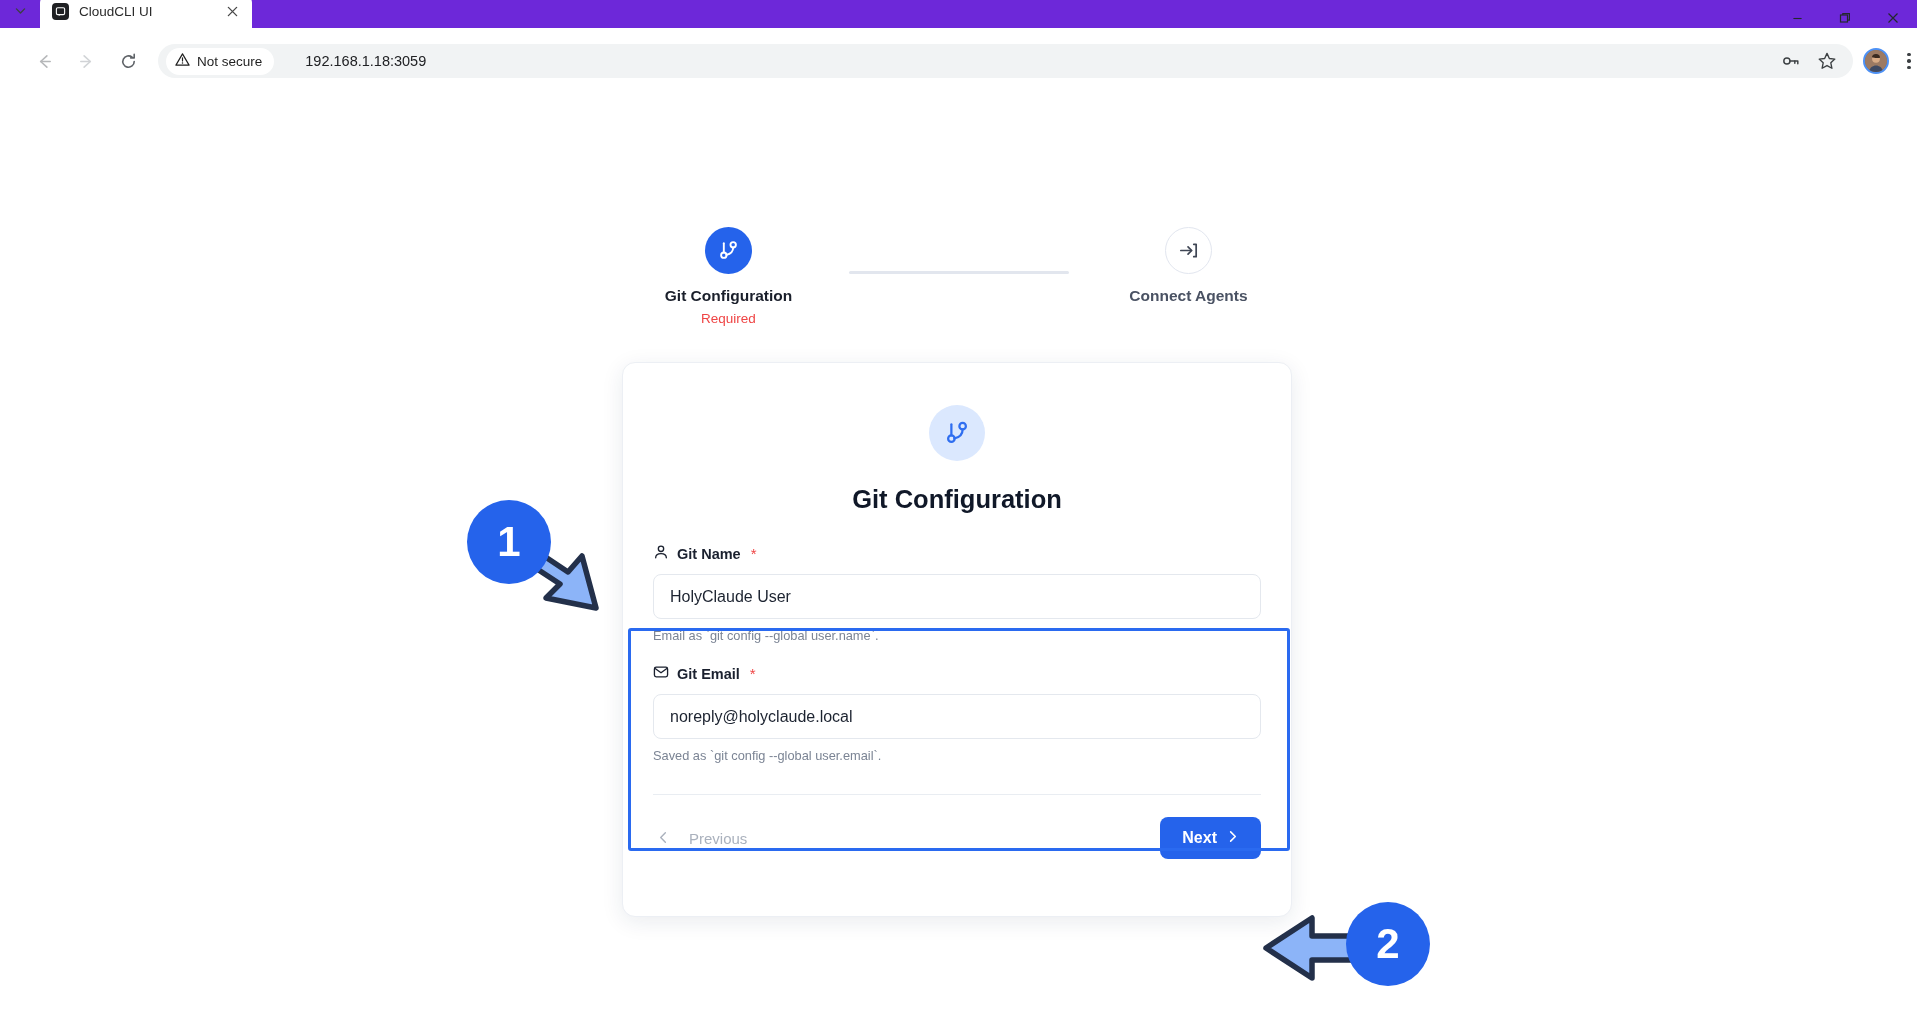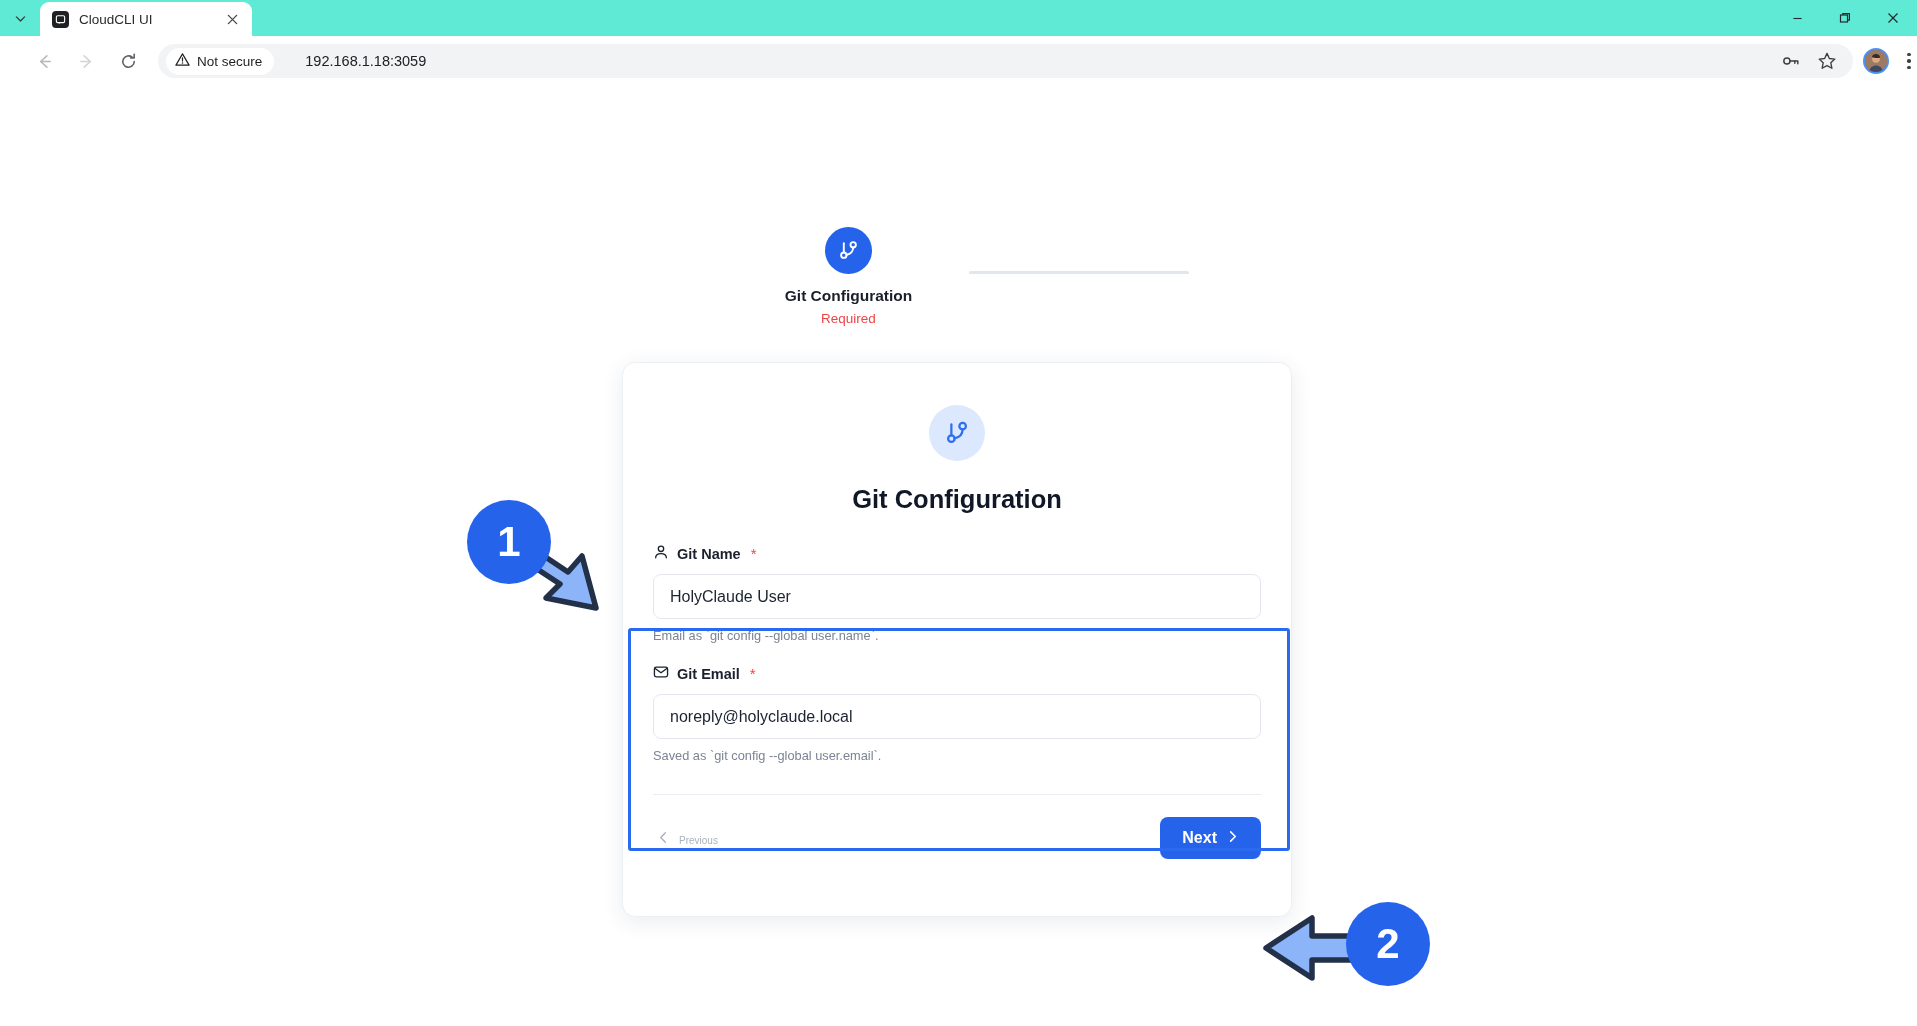--- a/index.html
+++ b/index.html
@@ -7,22 +7,22 @@
     width: 1917px; height: 1026px;
     overflow: hidden;
     font-family: "Liberation Sans", sans-serif;
     background: #ffffff;
   }
 
   
   .browser { width: 1917px; height: 1026px; position: relative; background: #fff; }
 
   .titlebar {
-    position: absolute; top: 0; left: 0; width: 1917px; height: 36px;
-    background: #5eead4;
+    position: absolute; top: 0; left: 0; width: 1917px; height: 28px;
+    background: #6d28d9;
     display: flex; align-items: flex-end;
   }
   .tabstrip-chevron {
     width: 40px; height: 36px;
     display: flex; align-items: center; justify-content: center;
     color: #3c4043; font-size: 13px;
   }
   .tab {
     height: 34px; width: 212px;
     background: #ffffff;
@@ -167,24 +167,24 @@
   .hint { margin-top: 9px; font-size: 12.8px; color: #7b8494; }
   .field-gap { height: 17px; }
 
   .divider { height: 1px; background: #e9edf2; margin: 31px 30px 0; }
 
   .footer {
     display: flex; align-items: center; justify-content: space-between;
     padding: 22px 30px 0;
   }
   .btn-prev {
-    display: flex; align-items: flex-end; gap: 9px;
+    display: flex; align-items: flex-start; gap: 19px;
     background: transparent; border: none;
     font-family: "Liberation Sans", sans-serif;
-    font-size: 10px; color: #aab1bd;
+    font-size: 15px; color: #aab1bd;
     padding: 8px 4px;
   }
   .btn-next {
     display: flex; align-items: center; gap: 9px;
     background: #2563eb; border: none; border-radius: 8px;
     font-family: "Liberation Sans", sans-serif;
     font-size: 16px; font-weight: bold; color: #fff;
     padding: 12px 22px;
   }
 
@@ -327,20 +327,30 @@
             <path d="M7.5 13.9 V5" fill="none" stroke="#ffffff" stroke-width="1.8" stroke-linecap="round"></path>
             <path d="M16.5 9.1 c0 4.2 -3.3 6.4 -6.6 7.2" fill="none" stroke="#ffffff" stroke-width="1.8" stroke-linecap="round"></path>
           </svg>
         </div>
         <div class="step-label">Git Configuration</div>
         <div class="step-sub">Required</div>
       </div>
 
       <div class="step-connector"></div>
 
+      <div class="step">
+        <div class="step-circle inactive">
+          <svg width="23" height="23" viewBox="0 0 24 24" aria-hidden="true">
+            <path d="M4 12 H15" fill="none" stroke="#3f4654" stroke-width="1.8" stroke-linecap="round"></path>
+            <path d="M11.5 8.2 L15.3 12 L11.5 15.8" fill="none" stroke="#3f4654" stroke-width="1.8" stroke-linecap="round" stroke-linejoin="round"></path>
+            <path d="M17.5 5.5 H20 V18.5 H17.5" fill="none" stroke="#3f4654" stroke-width="1.8" stroke-linecap="round" stroke-linejoin="round"></path>
+          </svg>
+        </div>
+        <div class="step-label muted">Connect Agents</div>
+      </div>
     </div>
 
     <div class="card">
       <div class="card-head">
         <div class="card-icon-wrap">
           <svg width="30" height="30" viewBox="0 0 24 24" aria-hidden="true">
             <circle cx="7.5" cy="16.5" r="2.6" fill="none" stroke="#2f6ef0" stroke-width="1.8"></circle>
             <circle cx="16.5" cy="6.5" r="2.6" fill="none" stroke="#2f6ef0" stroke-width="1.8"></circle>
             <path d="M7.5 13.9 V5" fill="none" stroke="#2f6ef0" stroke-width="1.8" stroke-linecap="round"></path>
             <path d="M16.5 9.1 c0 4.2 -3.3 6.4 -6.6 7.2" fill="none" stroke="#2f6ef0" stroke-width="1.8" stroke-linecap="round"></path>

